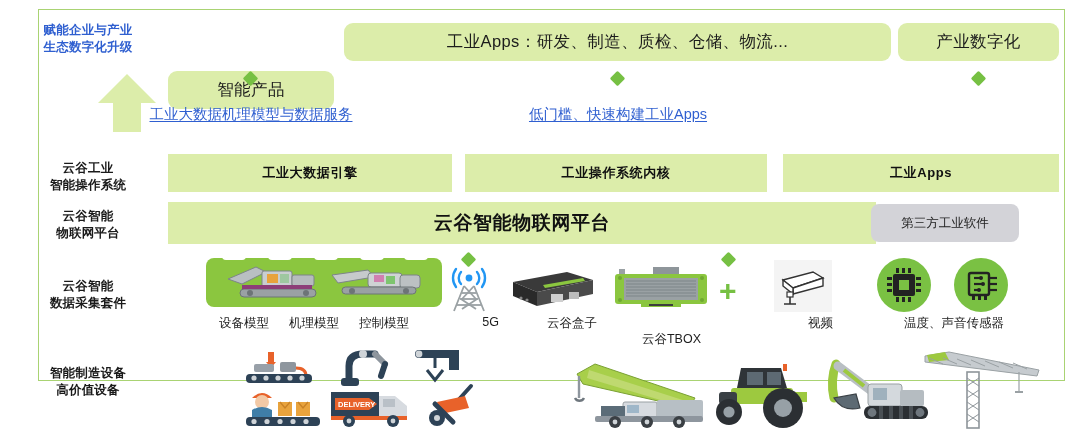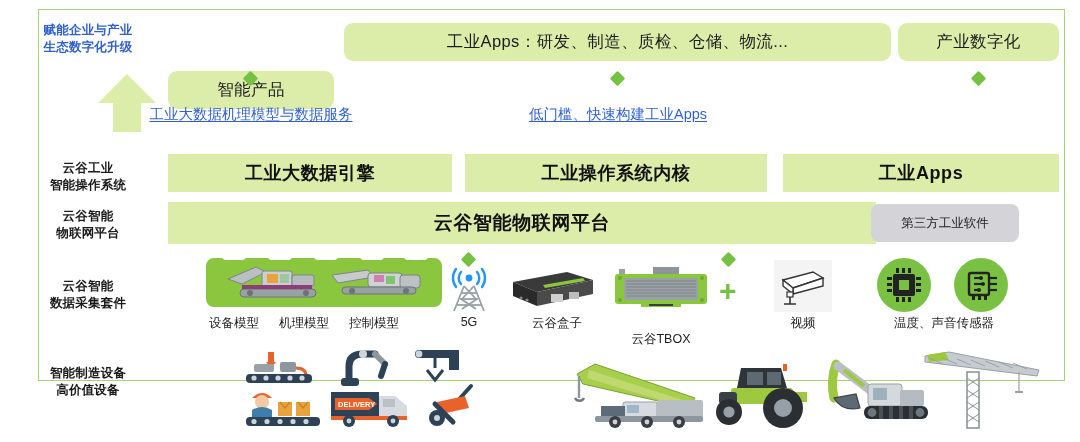--- a/index.html
+++ b/index.html
@@ -21,32 +21,32 @@
     letter-spacing:.2px;white-space:pre-line;
   }
   .pill{
     position:absolute;background:#dcedaa;border-radius:9px;
     display:flex;align-items:center;justify-content:center;
     color:#1c1c1c;font-size:16.5px;letter-spacing:.4px;
   }
   .band{
     position:absolute;background:#dcedaa;
     display:flex;align-items:center;justify-content:center;
-    color:#111;font-size:18px;font-weight:bold;letter-spacing:.6px;
+    color:#111;font-size:13px;font-weight:bold;letter-spacing:.6px;
   }
   .linktext{
     position:absolute;color:#2f5fd0;font-size:14.5px;text-align:center;
     text-decoration:underline;text-underline-offset:2px;white-space:nowrap;
   }
   .diamond{
     position:absolute;width:11px;height:11px;background:#76c043;
     transform:rotate(45deg);border-radius:1.5px;
   }
   .cap-label{
-    position:absolute;font-size:12.5px;color:#1d1d1d;text-align:center;
+    position:absolute;font-size:12.5px;color:#1d1d1d;text-align:right;
     white-space:nowrap;
   }
 
   
   .uparrow{position:absolute;left:57px;top:62px;width:62px;height:62px;}
 
   
   .lego{
     position:absolute;background:#8bc63f;border-radius:8px;
   }

